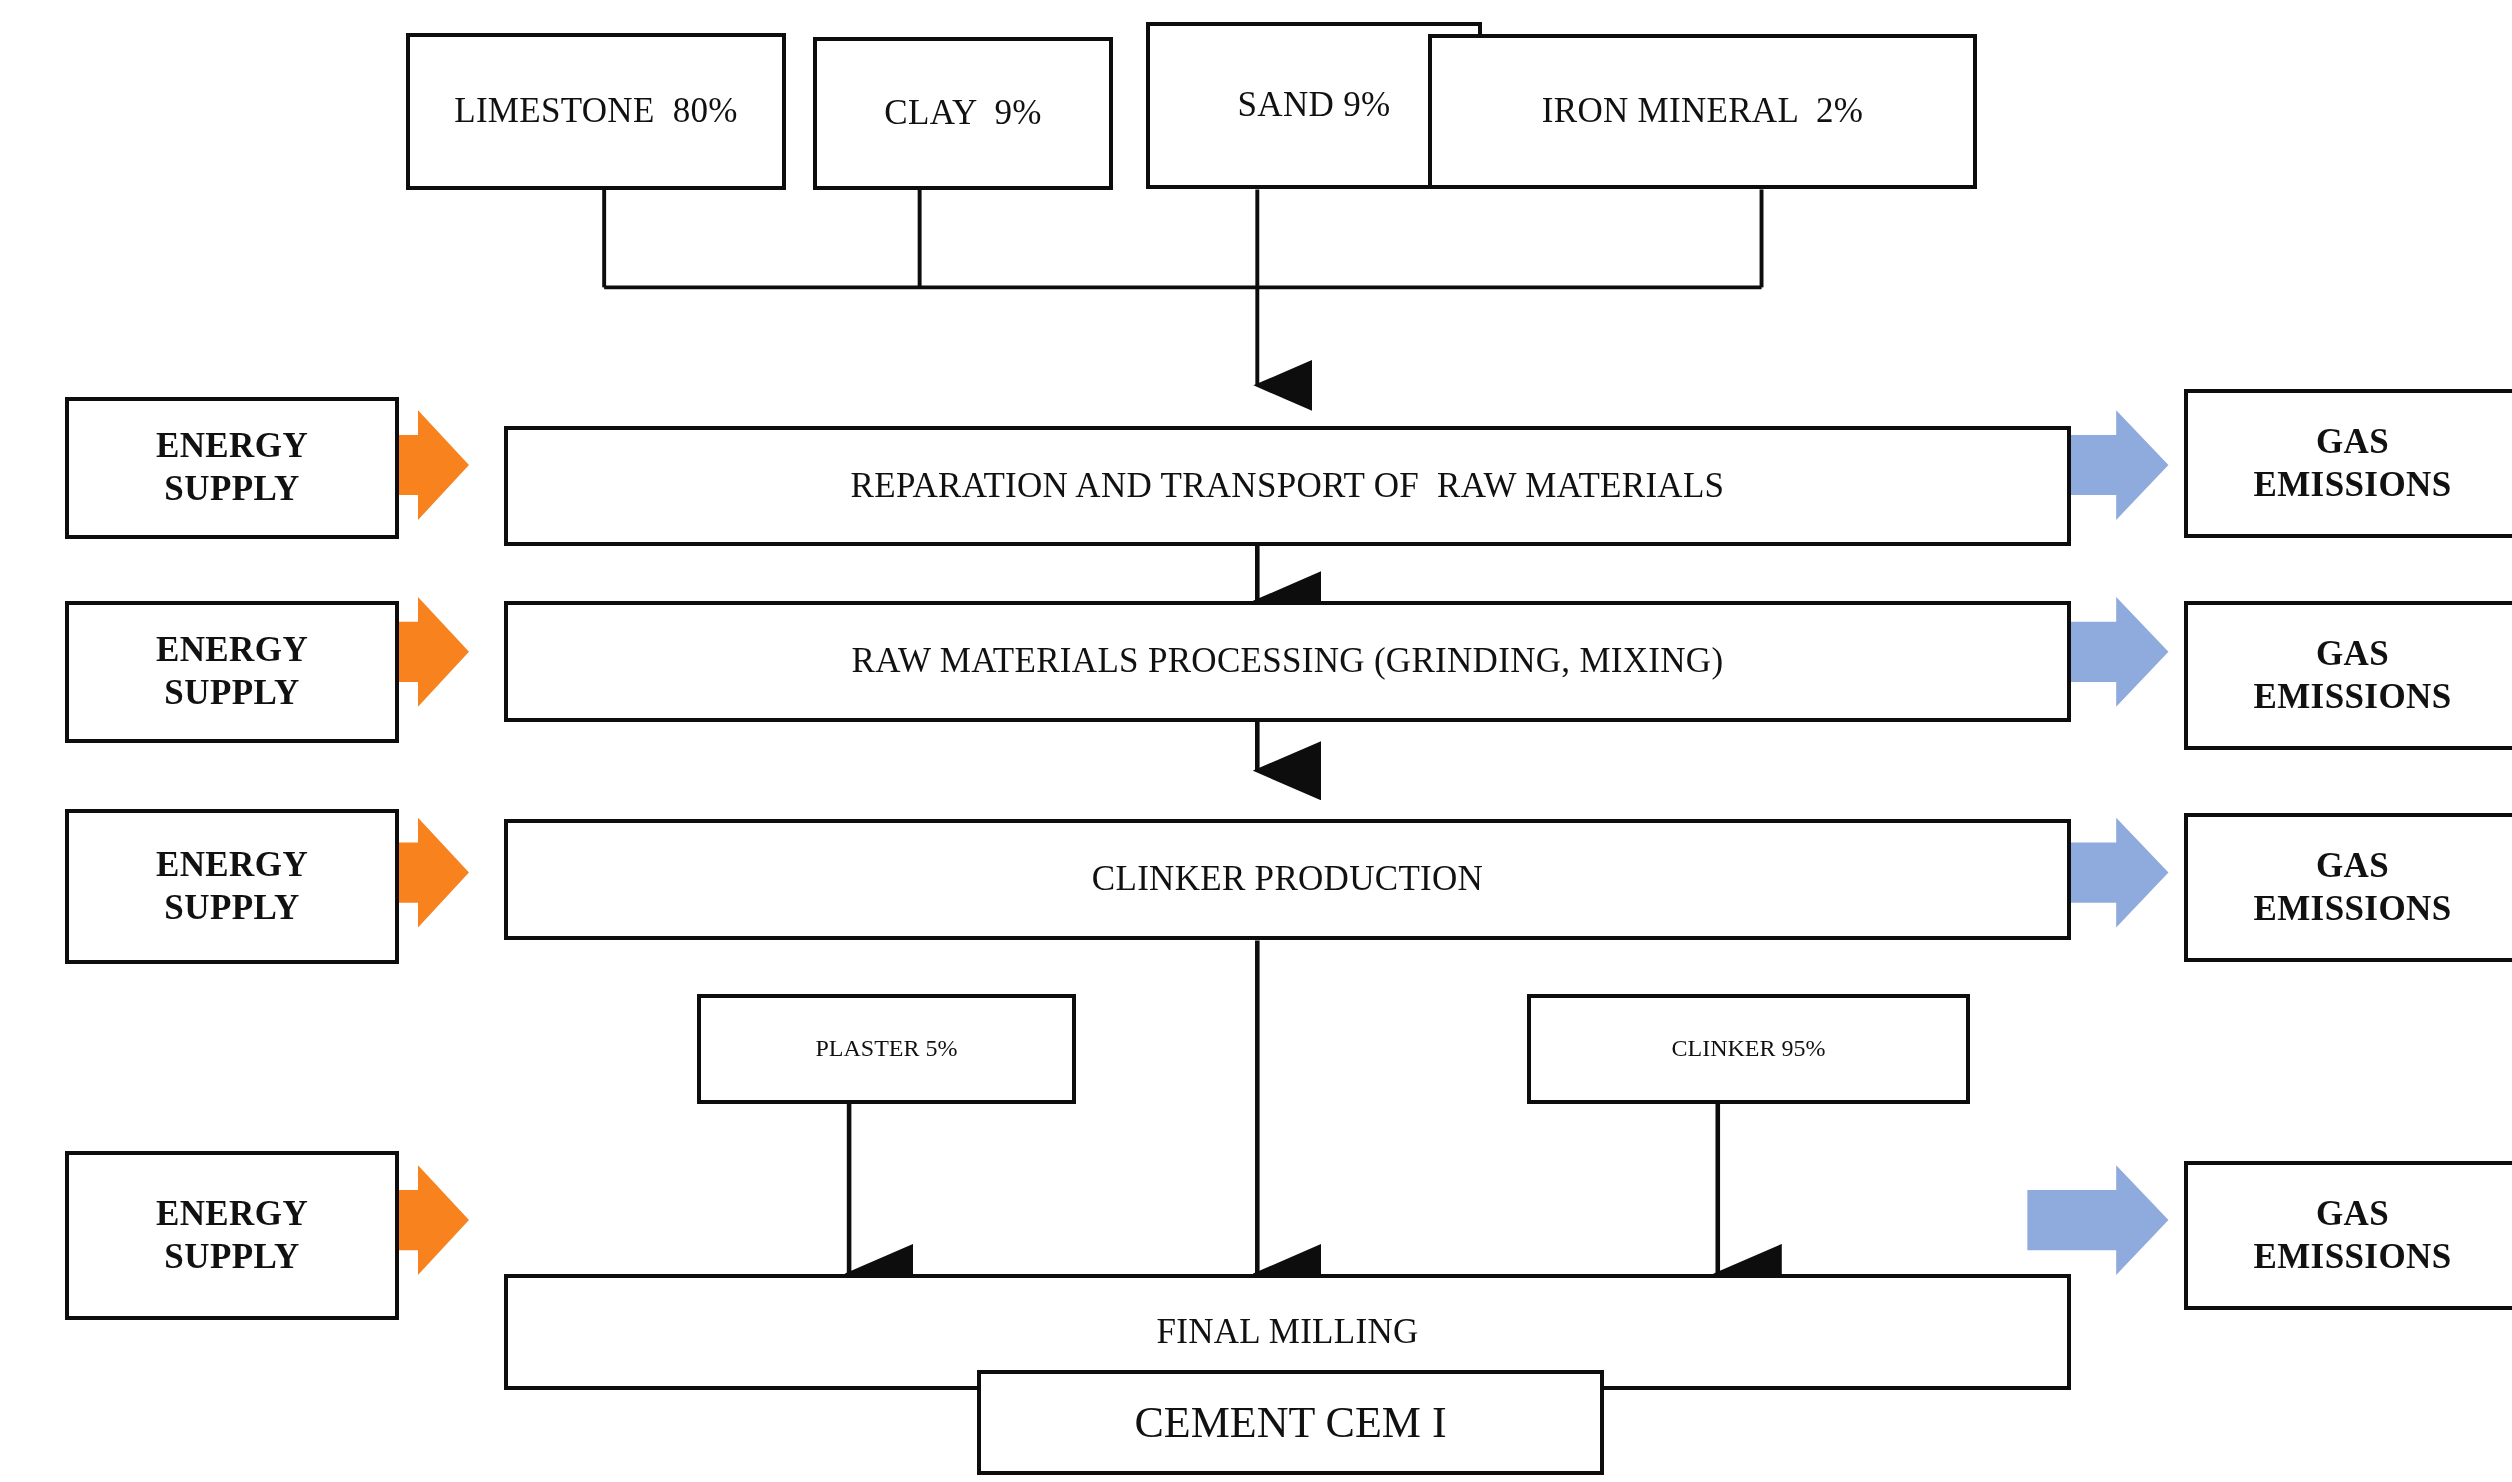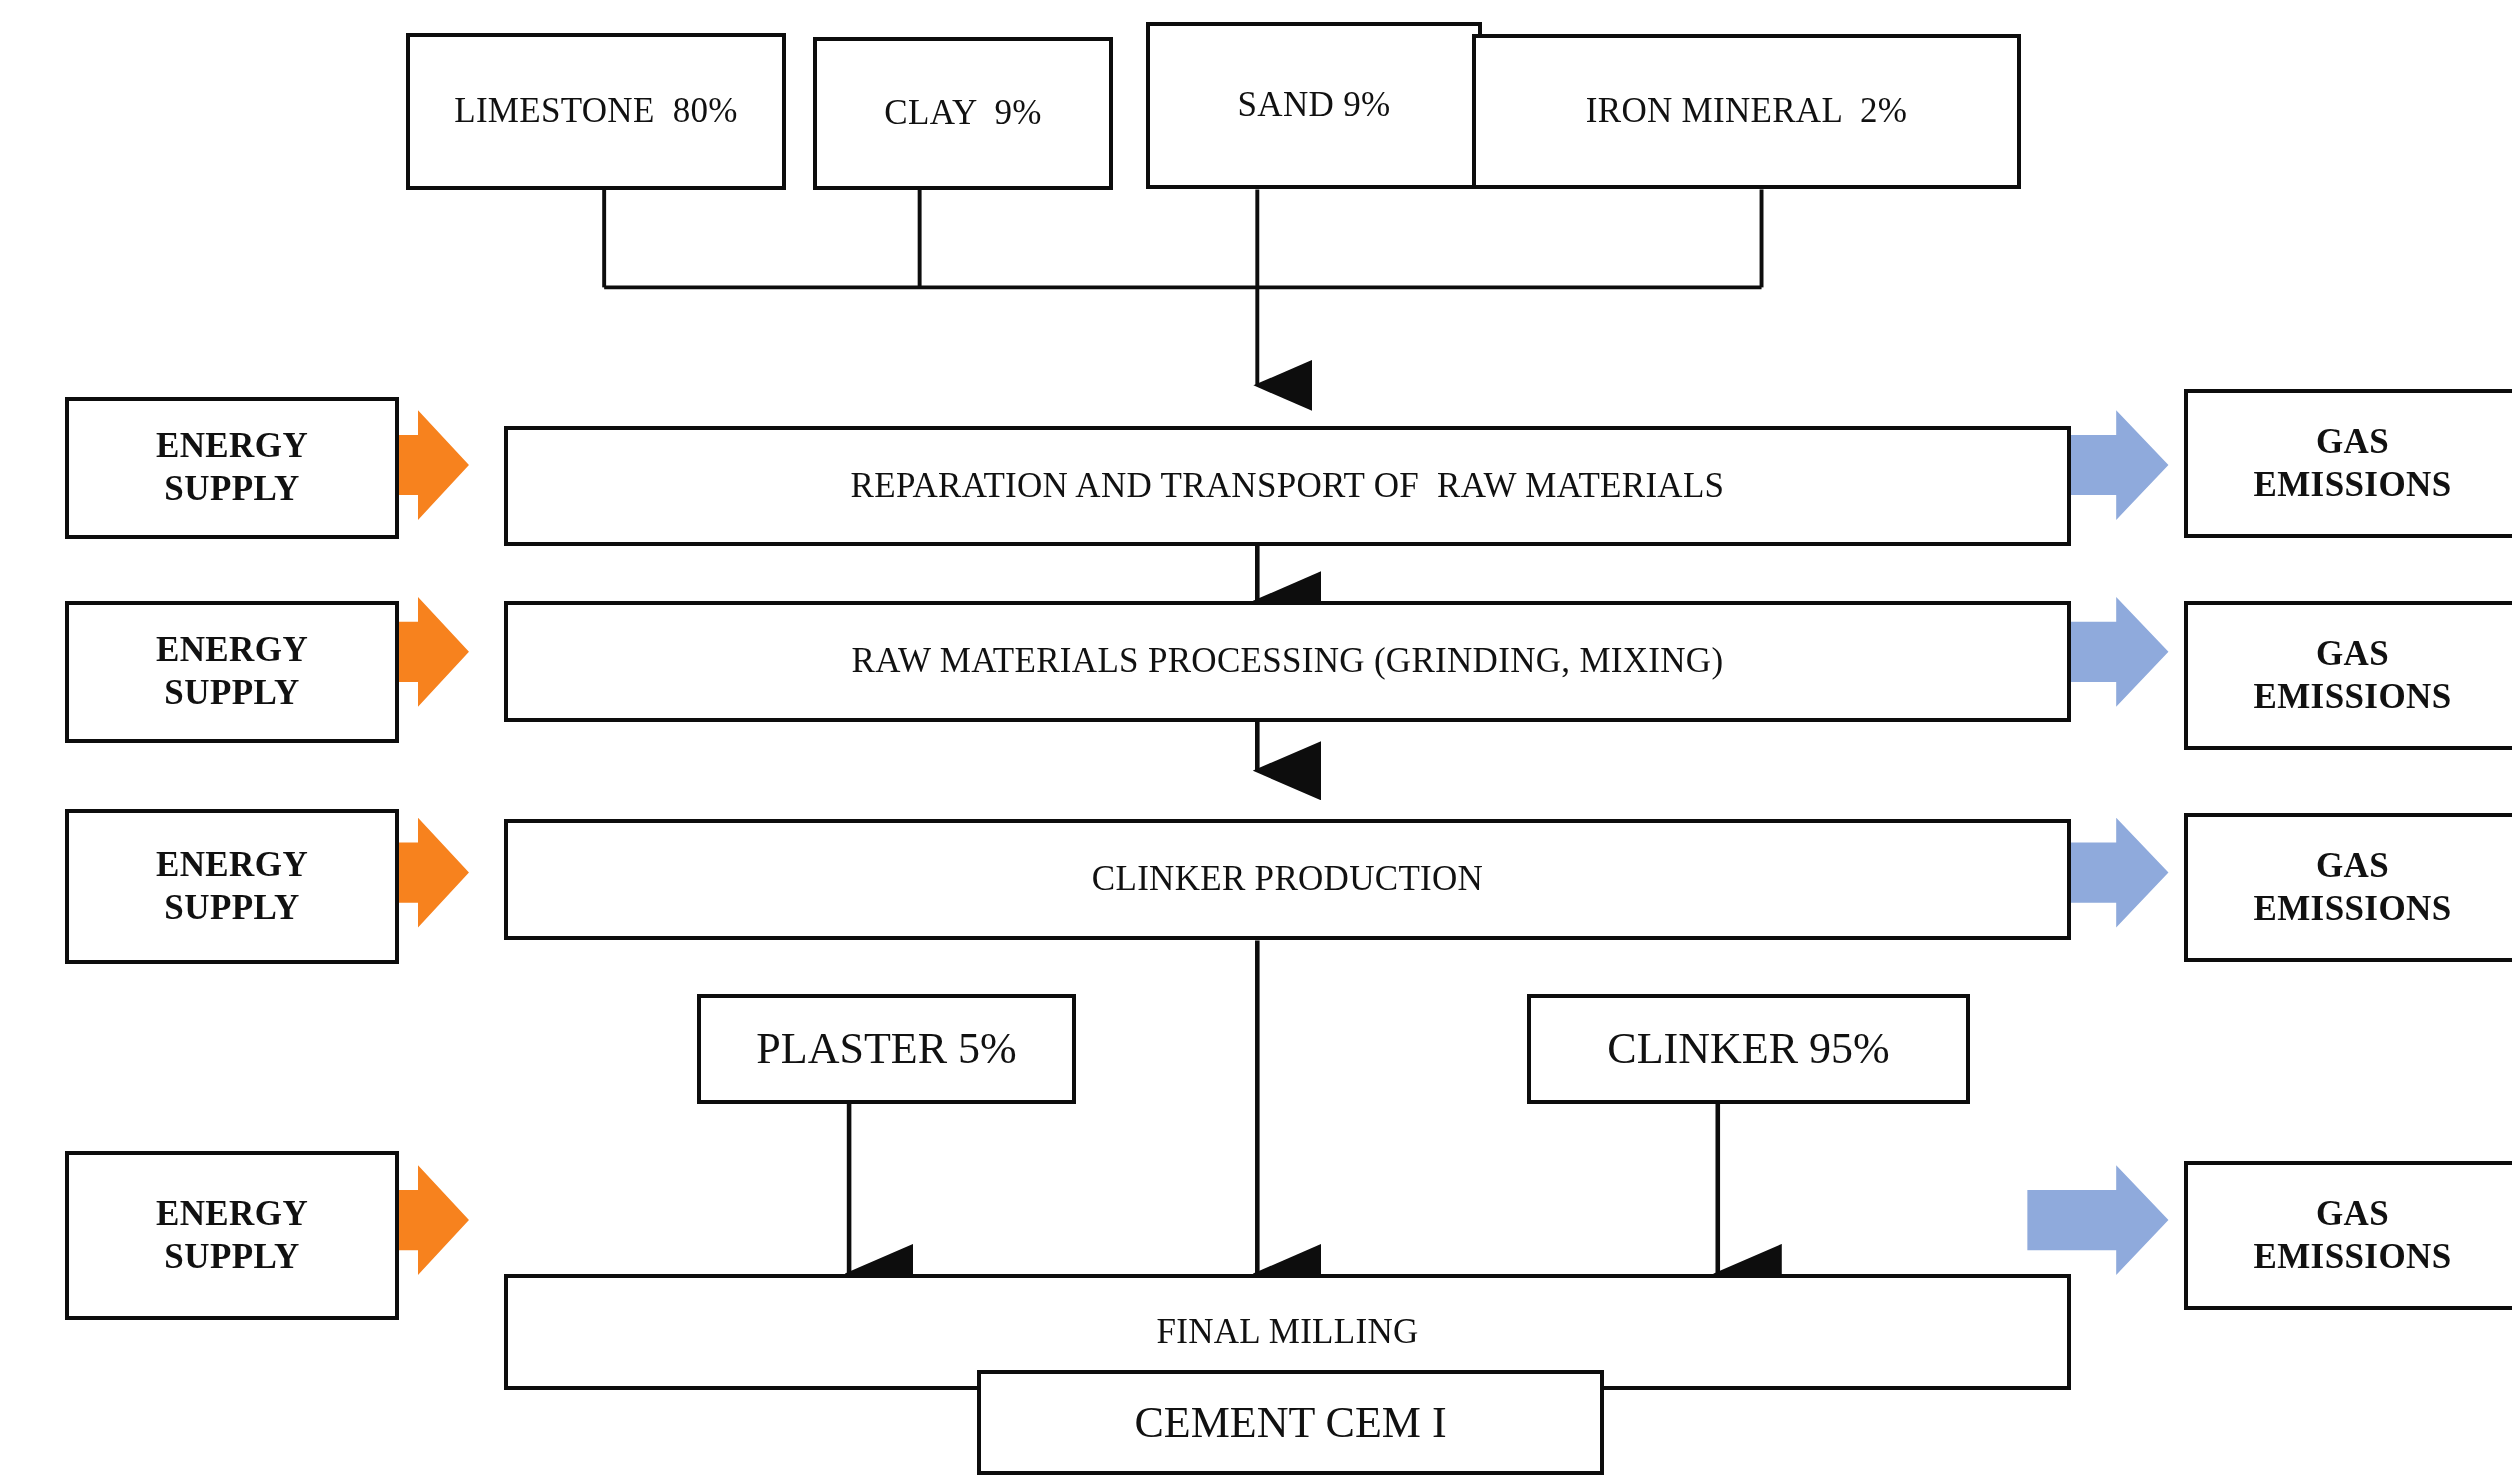--- a/index.html
+++ b/index.html
@@ -52,21 +52,21 @@
     letter-spacing: 0.3px;
   }
   
   .side {
     font-size: 35px;
     font-weight: bold;
     letter-spacing: 0.4px;
   }
   
   .additive {
-    font-size: 44px;
+    font-size: 24px;
   }
   
   .product {
     font-size: 44px;
     justify-content: center;
   }
 </style>
 </head>
 <body>
 
@@ -121,21 +121,21 @@
   </div>
 
   <div class="box feed" style="left:777px; top:37px; width:300px; height:153px;">
     <span class="box-label">CLAY  9%</span>
   </div>
 
   <div class="box feed" style="left:1110px; top:22px; width:336px; height:167px;">
     <span class="box-label">SAND 9%</span>
   </div>
 
-  <div class="box feed" style="left:1436px; top:34px; width:549px; height:155px;">
+  <div class="box feed" style="left:1392px; top:34px; width:549px; height:155px;">
     <span class="box-label">IRON MINERAL  2%</span>
   </div>
 
   <div class="box side" style="left:29px; top:397px; width:334px; height:142px;">
     <span class="box-label">ENERGY
 SUPPLY</span>
   </div>
 
   <div class="box process" style="left:468px; top:426px; width:1567px; height:120px;">
     <span class="box-label">REPARATION AND TRANSPORT OF  RAW MATERIALS</span>

